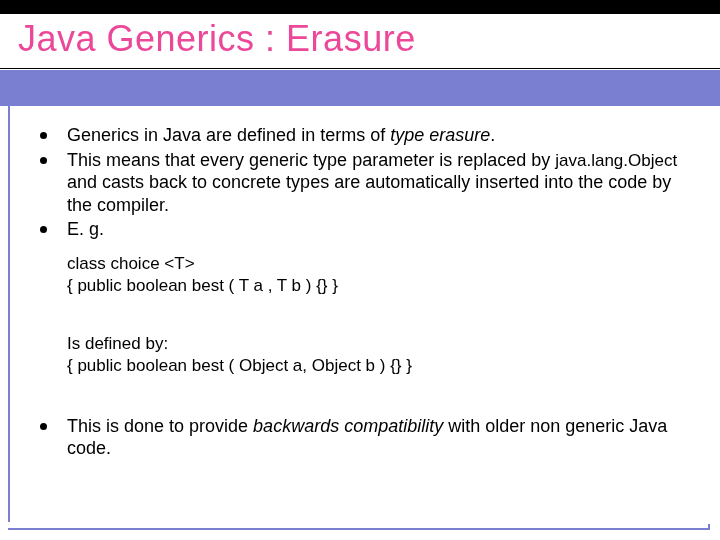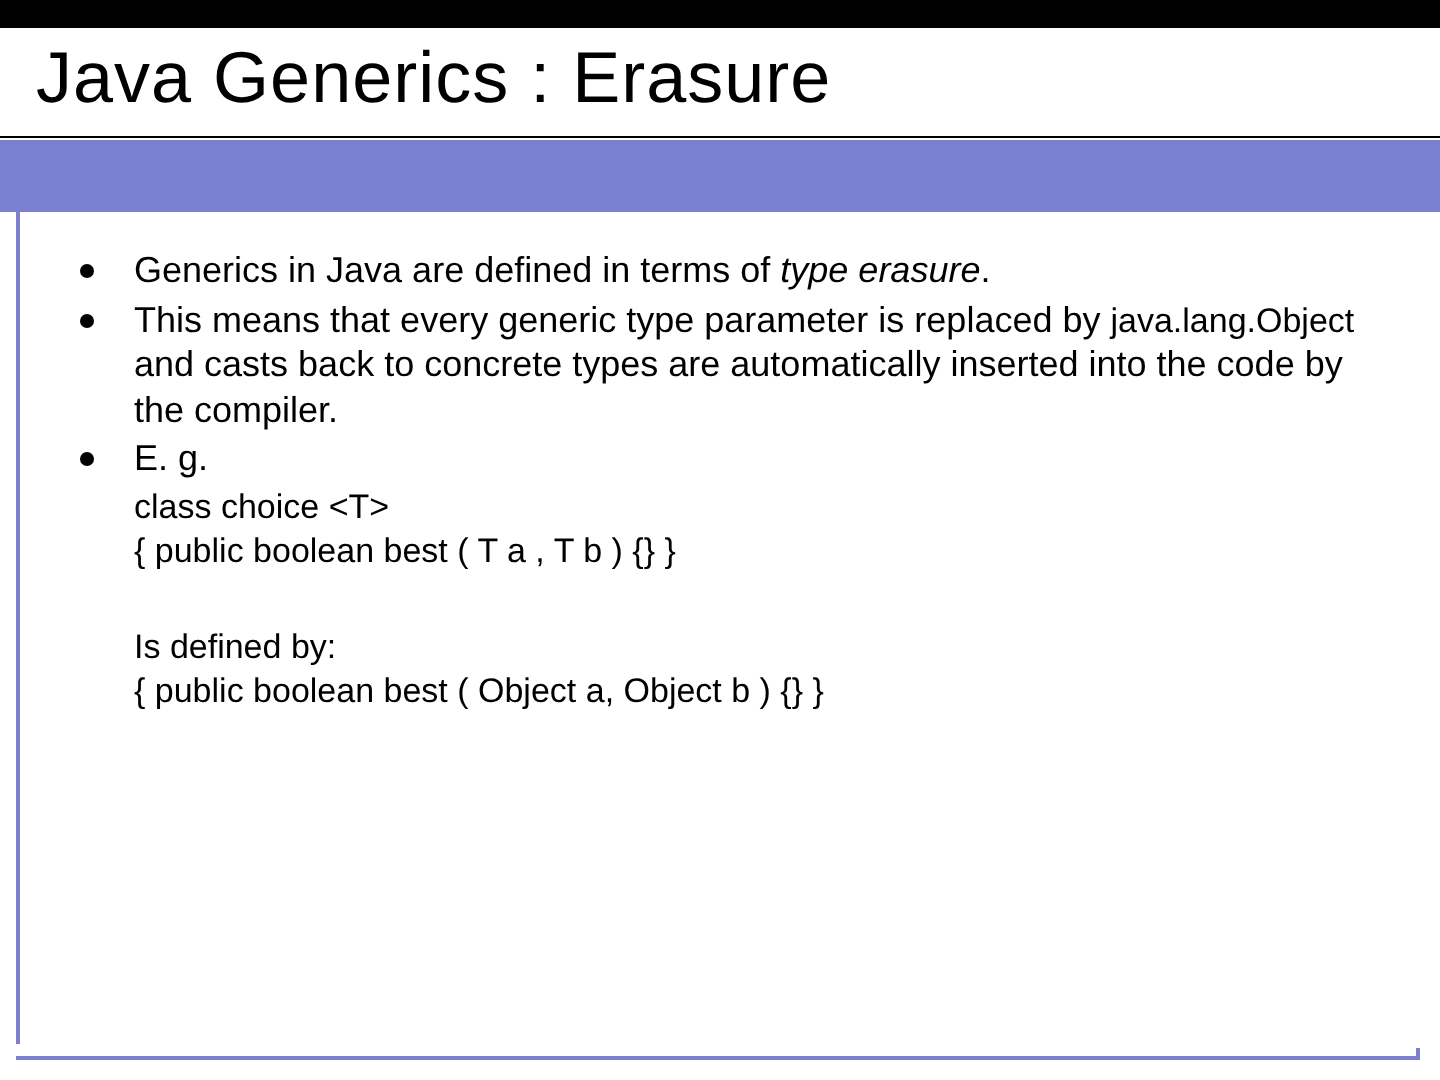--- a/index.html
+++ b/index.html
@@ -24,21 +24,21 @@
     width: 720px;
     height: 14px;
     background: #000;
   }
   .title {
     position: absolute;
     left: 18px;
     top: 18px;
     font-size: 36px;
     font-weight: normal;
-    color: #000000;
+    color: #ec4899;
     letter-spacing: 0.5px;
   }
   .purple-bar {
     position: absolute;
     left: 0;
     top: 70px;
     width: 720px;
     height: 36px;
     background: #7b7fd1;
   }
@@ -106,21 +106,21 @@
   }
   .bullet-text {
     flex: 1;
   }
   .italic { font-style: italic; }
   .mono { font-family: Liberation Sans, sans-serif; font-size: 17px; }
   .code-block {
     margin-left: 27px;
     font-size: 17px;
     line-height: 1.3;
-    margin-top: 2px;
+    margin-top: 12px;
     margin-bottom: 14px;
   }
   .spacer-sm { height: 10px; }
   .spacer-md { height: 24px; }
 </style>
 </head>
 <body>
 
 <div class="slide">
   <div class="top-black"></div>
@@ -160,15 +160,21 @@
 
     <div class="spacer-sm"></div>
 
     <div class="code-block">
       <div>Is defined by:</div>
       <div>{    public boolean best ( Object a, Object b ) {} }</div>
     </div>
 
     <div class="spacer-md"></div>
 
+    <div class="bullet-row">
+      <div class="dot"></div>
+      <div class="bullet-text">
+        <span>This is done to provide </span><span class="italic">backwards compatibility</span><span> with older non generic Java code.</span>
+      </div>
+    </div>
 
   </div>
 </div>
 
 </body></html>

